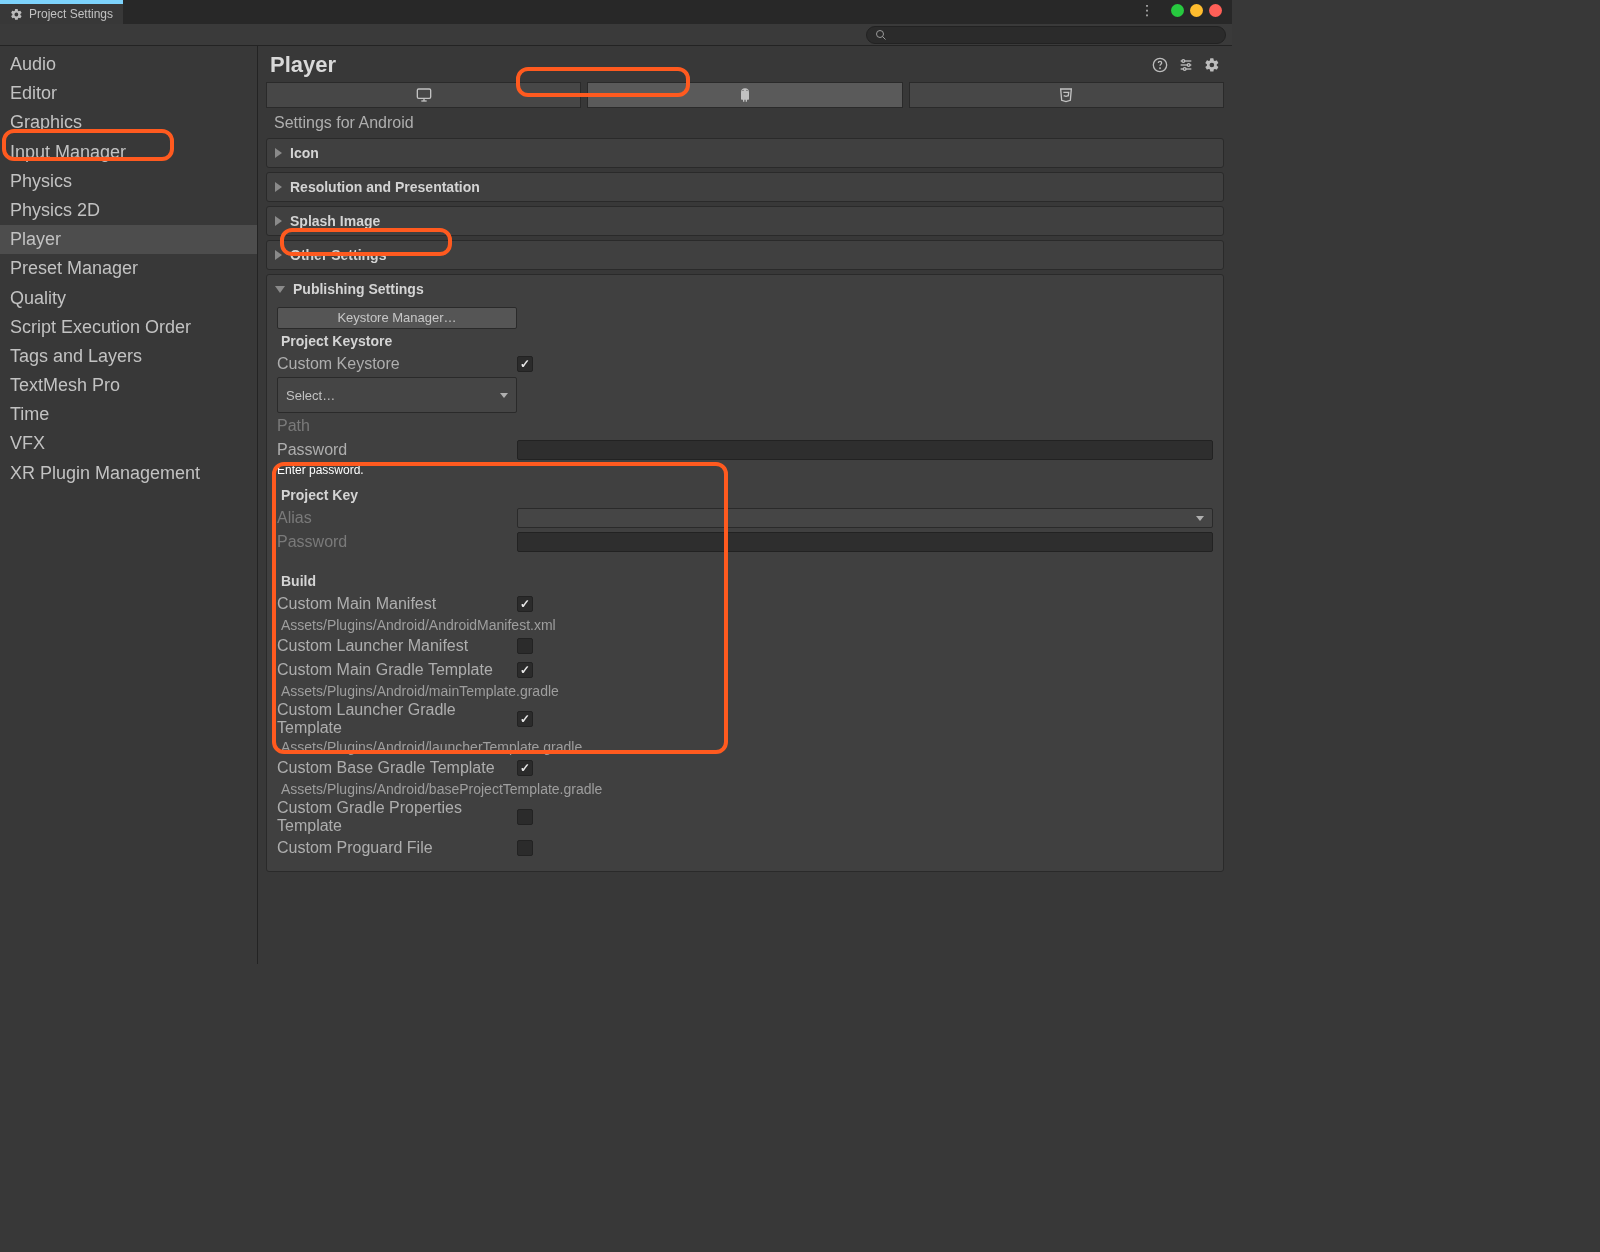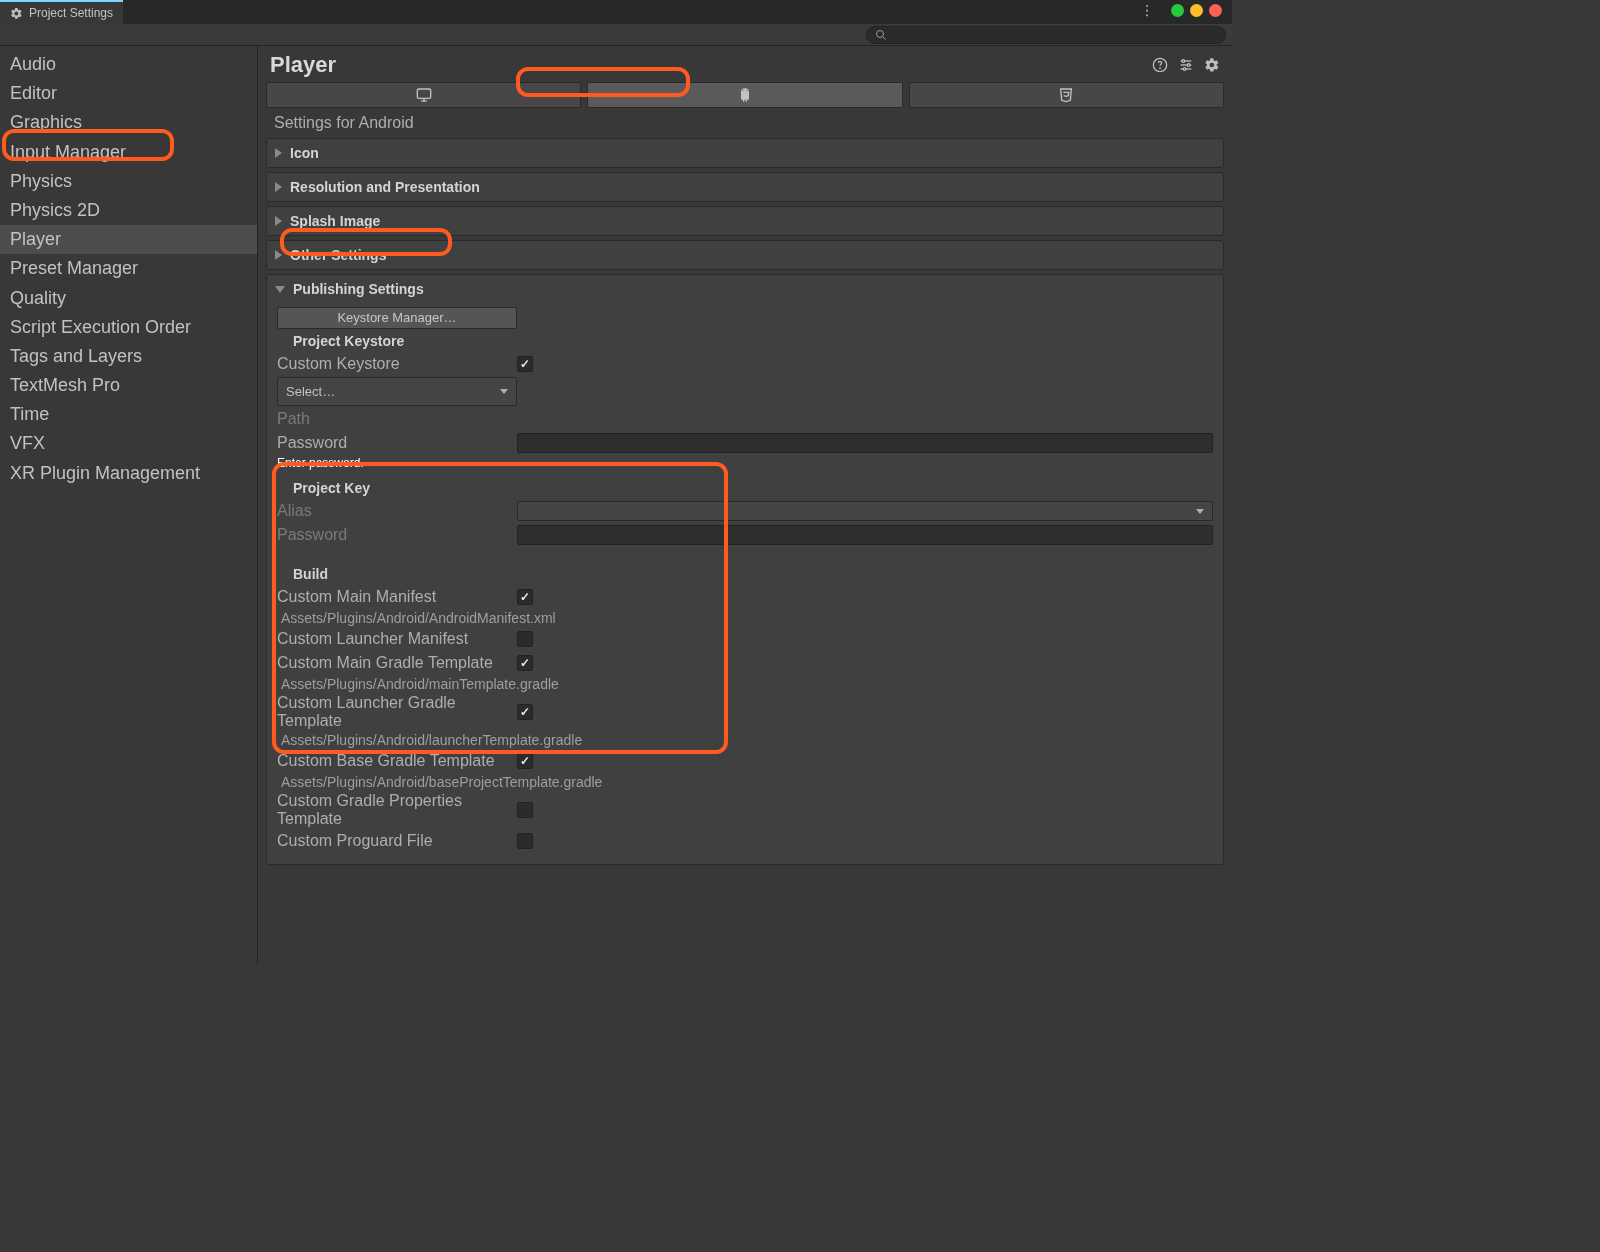--- a/index.html
+++ b/index.html
@@ -16,21 +16,21 @@
   
   .titlebar {
     height: 24px;
     background: #282828;
     display: flex;
     align-items: center;
     position: relative;
   }
   .tab {
     background: #383838;
-    border-top: 2px solid #7dd3fc;
+    border-top: 4px solid #7dd3fc;
     height: 24px;
     display: flex;
     align-items: center;
     padding: 0 10px;
     font-size: 12px;
     color: #c2c2c2;
   }
   .tab svg { margin-right: 6px; }
   .traffic-lights {
     position: absolute;
@@ -187,21 +187,21 @@
     text-align: center;
     line-height: 20px;
     cursor: pointer;
     border-radius: 2px;
     margin: 0 0 4px 0;
   }
   .subheader {
     font-weight: 600;
     color: #d4d4d4;
     font-size: 14px;
-    margin: 4px 16px;
+    margin: 4px 4px;
   }
   .row {
     display: flex;
     align-items: center;
     min-height: 22px;
     margin: 2px 0;
   }
   .row-label {
     width: 240px;
     flex: none;
@@ -223,21 +223,21 @@
   .checkbox.checked::after {
     content: "✓";
     color: #e8e8e8;
     font-size: 12px;
     font-weight: bold;
   }
   .select {
     background: #454545;
     border: 1px solid #2a2a2a;
     border-radius: 2px;
-    height: 29px;
+    height: 36px;
     width: 240px;
     display: flex;
     align-items: center;
     padding: 6px 8px;
     color: #c2c2c2;
     font-size: 13px;
     cursor: pointer;
     position: relative;
   }
   .select::after {

